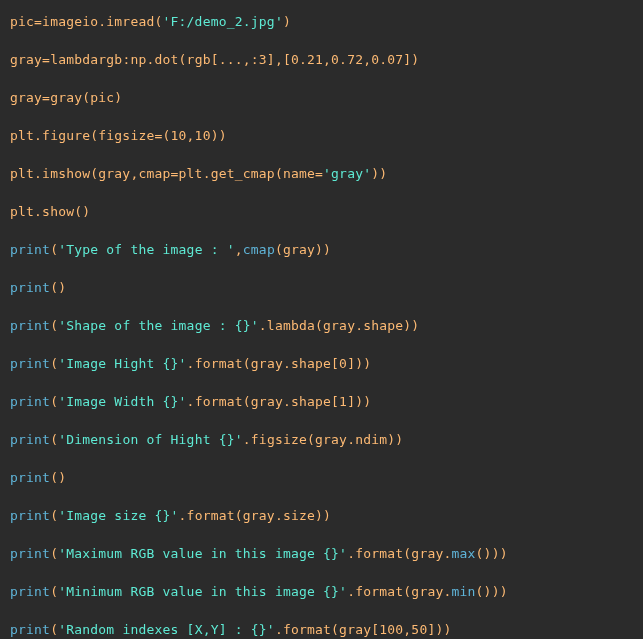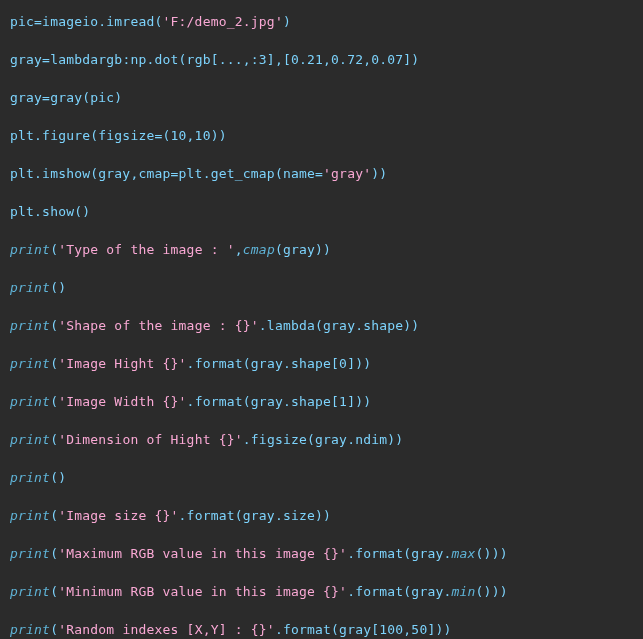--- a/index.html
+++ b/index.html
@@ -11,23 +11,23 @@
   pre.code {
     margin:0;
     padding:12px 10px 12px 10px;
     font-family:"Consolas","Menlo","DejaVu Sans Mono",monospace;
     font-size:13px;
     line-height:19px;
     letter-spacing:0.2px;
     color:#d0d0d0;
     white-space:pre;
   }
-  .tok-fn    { color:#5fb4d8;font-style:italic; }   
-  .tok-str   { color:#f9a8d4; }   
-  .tok-plain { color:#7dd3fc; }
+  .tok-fn    { color:#5fb4d8; }   
+  .tok-str   { color:#5eead4; }   
+  .tok-plain { color:#fdba74; }
 </style>
 </head>
 <body>
 
 <pre class="code" id="code-block"><span><span class="tok-plain">pic=imageio.imread(</span><span class="tok-str">'F:/demo_2.jpg'</span><span class="tok-plain">)</span></span>
 <span></span>
 <span><span class="tok-plain">gray=</span><span class="tok-plain">lambda</span><span class="tok-plain">rgb:np.dot(rgb[...,:3],[0.21,0.72,0.07])</span></span>
 <span></span>
 <span><span class="tok-plain">gray=gray(pic)</span></span>
 <span></span>

